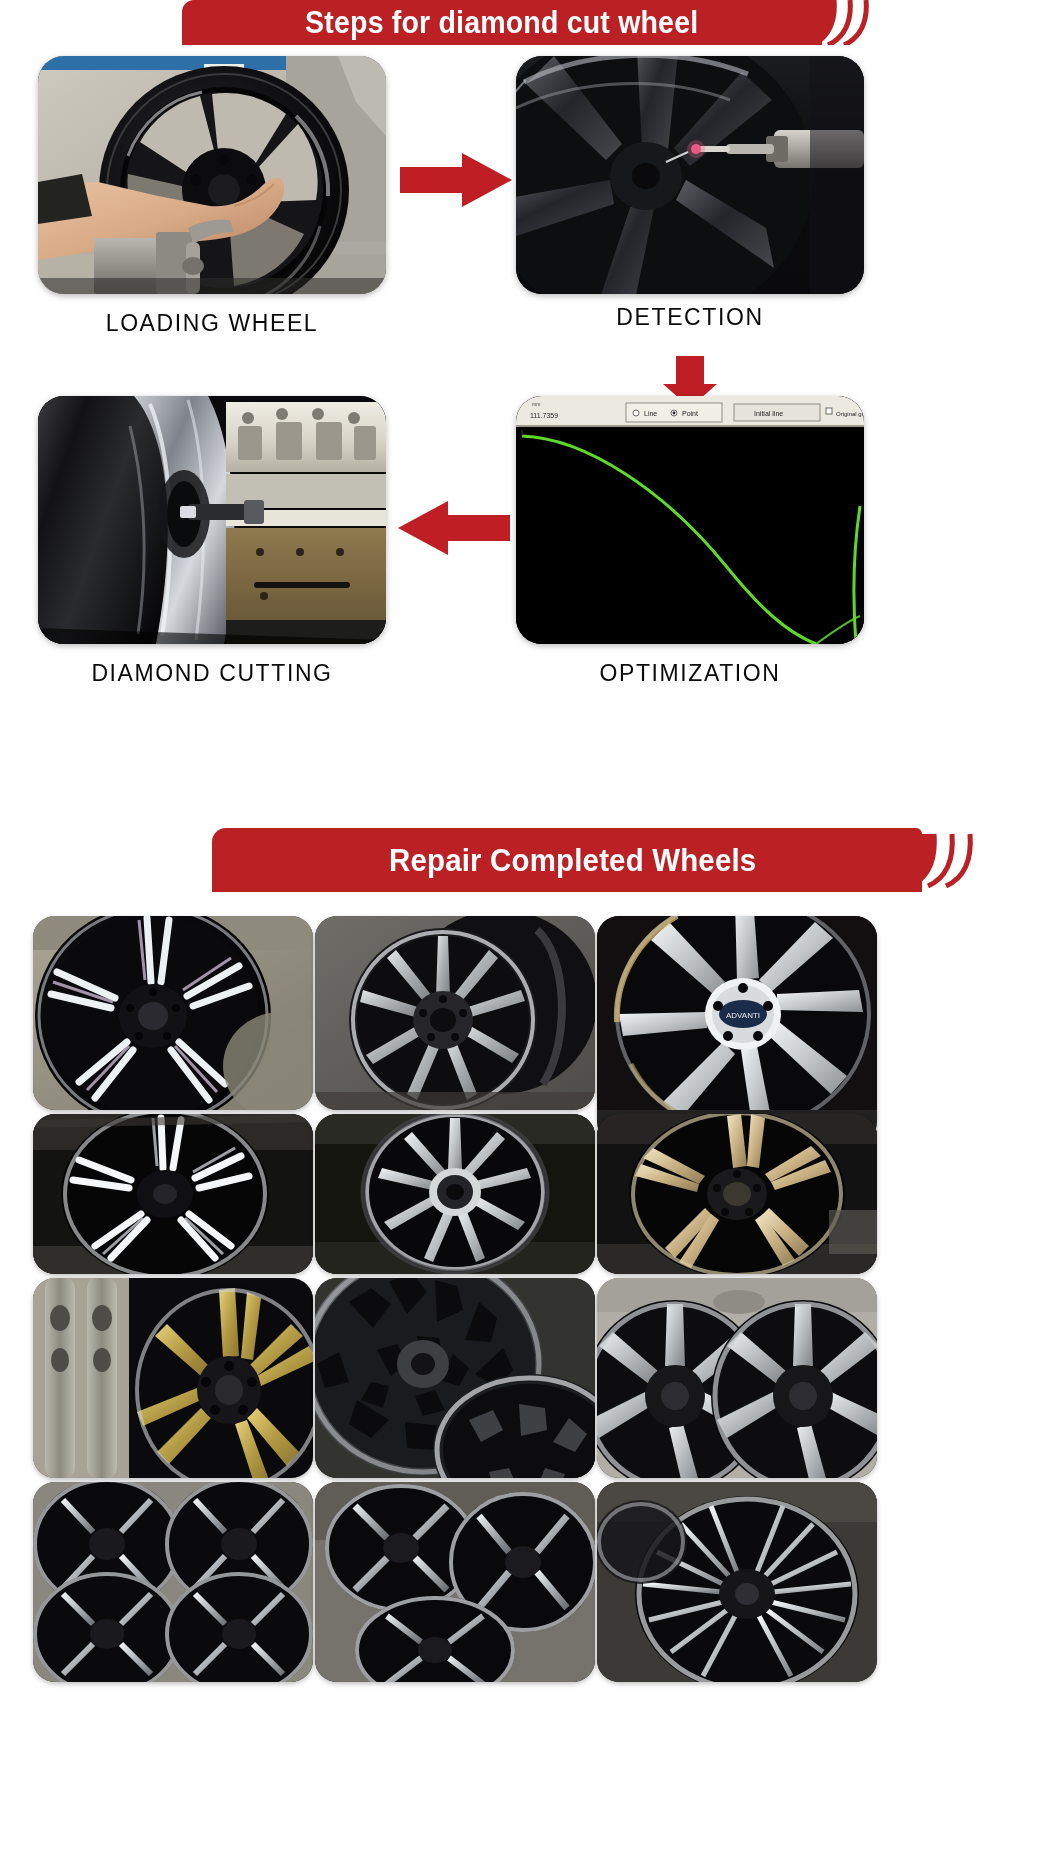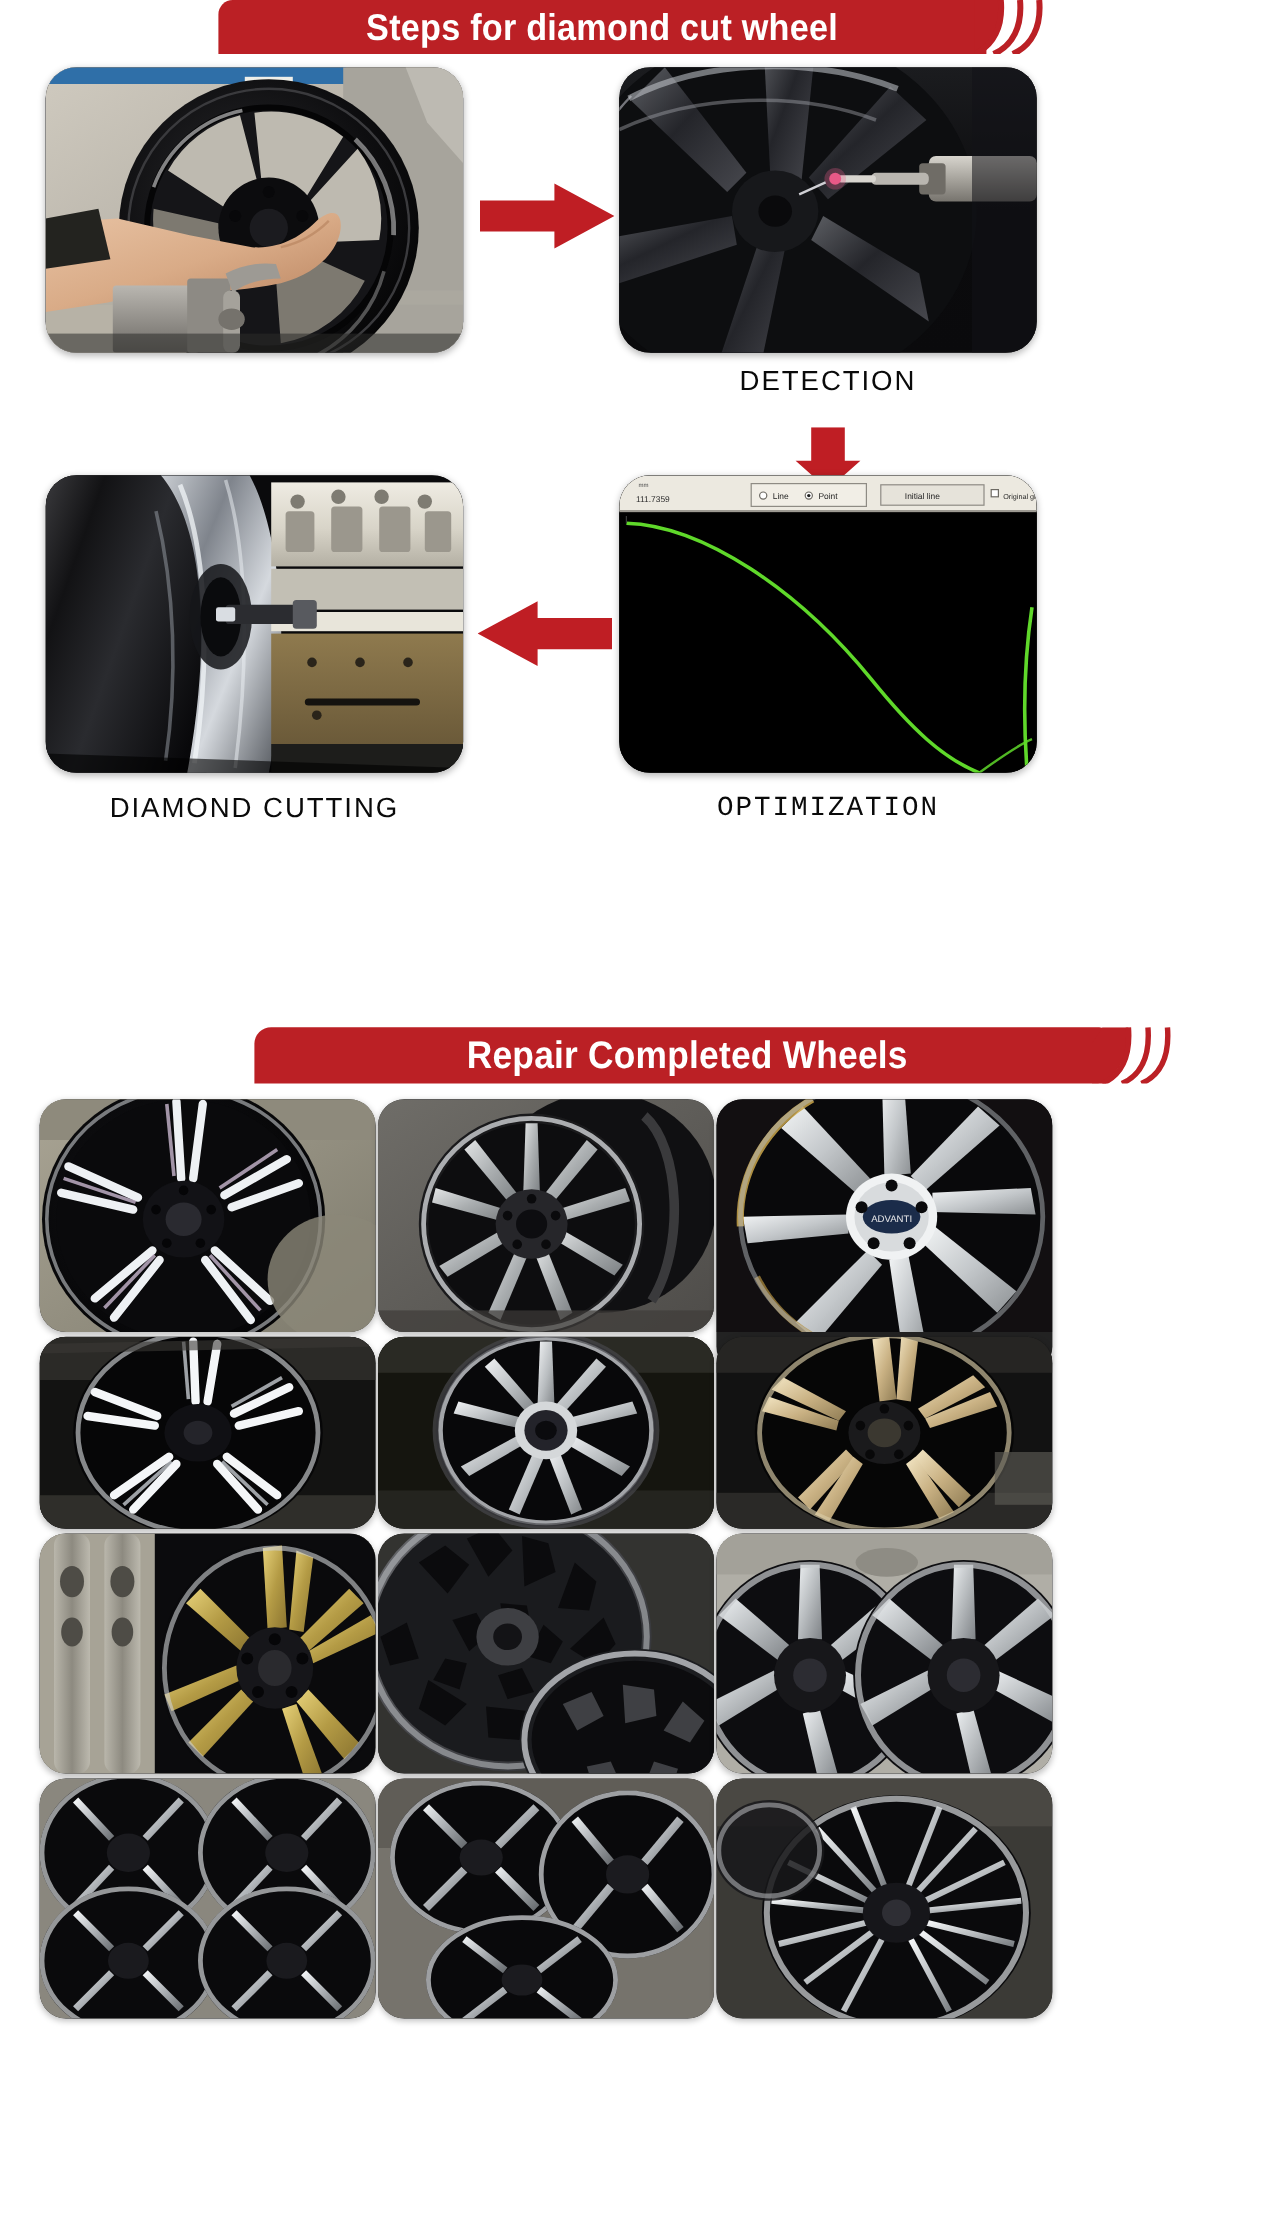--- a/index.html
+++ b/index.html
@@ -23,21 +23,21 @@
     font-weight: 700;
     letter-spacing: 0.2px;
     white-space: nowrap;
     font-family: "Liberation Sans", sans-serif;
     transform: scaleX(0.92);
   }
   .swoosh { position: absolute; top: 0; height: 100%; pointer-events: none; }
 
   #banner1 { left: 150px; top: 0px; width: 640px; height: 45px; border-radius: 12px 6px 0 0; }
   #banner1 .btxt { font-size: 31px; }
-  #banner2 { left: 180px; top: 856px; width: 710px; height: 47px; border-radius: 14px 6px 0 0; padding-left: 11px;}
+  #banner2 { left: 180px; top: 828px; width: 710px; height: 64px; border-radius: 14px 6px 0 0; padding-left: 11px;}
   #banner2 .btxt { font-size: 32px; }
 
   
   .card {
     position: absolute;
     border-radius: 26px;
     overflow: hidden;
     box-shadow: 0 2px 6px rgba(0,0,0,0.28);
     background: #111;
   }
@@ -153,20 +153,21 @@
       <g>
         <rect x="56" y="182" width="72" height="56" rx="3" fill="url(#lw_chuck)"></rect>
         <rect x="118" y="176" width="36" height="62" rx="3" fill="#8d8a84"></rect>
         <path d="M150,172 C162,166 176,162 192,164 L196,176 C180,176 166,180 156,188 Z" fill="#9d9a94"></path>
         <rect x="148" y="186" width="14" height="52" rx="6" fill="#a5a29b"></rect>
         <ellipse cx="155" cy="210" rx="11" ry="9" fill="#75726c"></ellipse>
       </g>
       <rect x="0" y="222" width="348" height="16" fill="#2c2c29" opacity="0.55"></rect>
     </svg>
   </div>
+  <div class="steplabel" style="left:38px; top:310px; width:348px;">LOADING WHEEL</div>
 
   <svg class="arrow" style="left:400px; top:152px; width:112px; height:56px;" viewBox="0 0 112 56">
     <path d="M0,15 L62,15 L62,1 L112,28 L62,55 L62,41 L0,41 Z" fill="#bf1e24"></path>
   </svg>
 
   <div class="card" style="left:516px; top:56px; width:348px; height:238px;">
     <svg class="photo" viewBox="0 0 348 238" preserveAspectRatio="none">
       <defs>
         <linearGradient id="dt_bg" x1="0" y1="0" x2="0" y2="1">
           <stop offset="0" stop-color="#1b1c1f"></stop>
@@ -325,21 +326,21 @@
       <rect x="310" y="12" width="6" height="6" fill="#fff" stroke="#6d6a64" stroke-width="1"></rect>
       <text x="320" y="20" font-family="Liberation Sans, sans-serif" font-size="6" fill="#1f1f1f">Original graph</text>
 
       <rect x="0" y="31" width="348" height="217" fill="#000"></rect>
       <path d="M6,40 C70,42 150,96 210,170 C244,212 270,236 300,248" fill="none" stroke="#5fd82a" stroke-width="3"></path>
       <path d="M344,110 C338,150 336,196 340,248" fill="none" stroke="#5fd82a" stroke-width="3"></path>
       <path d="M300,248 C314,238 330,226 344,220" fill="none" stroke="#5fd82a" stroke-width="2" opacity="0.85"></path>
       <path d="M6,40 L6,34" stroke="#3a3a3a" stroke-width="1"></path>
     </svg>
   </div>
-  <div class="steplabel" style="left:516px; top:660px; width:348px;font-family:Liberation Mono, monospace;">OPTIMIZATION</div>
+  <div class="steplabel" style="left:516px; top:660px; width:348px;">OPTIMIZATION</div>
 
   <div class="banner" id="banner2">
     <span class="btxt">Repair Completed Wheels</span>
     <svg class="swoosh" style="left:698px;width:180px;" width="180" height="52" viewBox="0 0 180 52">
       <path d="M0,0 L24,0 C24,26 16,44 -4,52 L-34,52 Z" fill="#bb2025"></path>
       <path d="M24,0 C26,26 18,44 0,52" fill="none" stroke="#bb2025" stroke-width="5"></path>
       <path d="M42,0 C44,26 36,44 18,52" fill="none" stroke="#bb2025" stroke-width="5"></path>
       <path d="M60,0 C62,26 54,44 36,52" fill="none" stroke="#bb2025" stroke-width="5"></path>
     </svg>
   </div>

